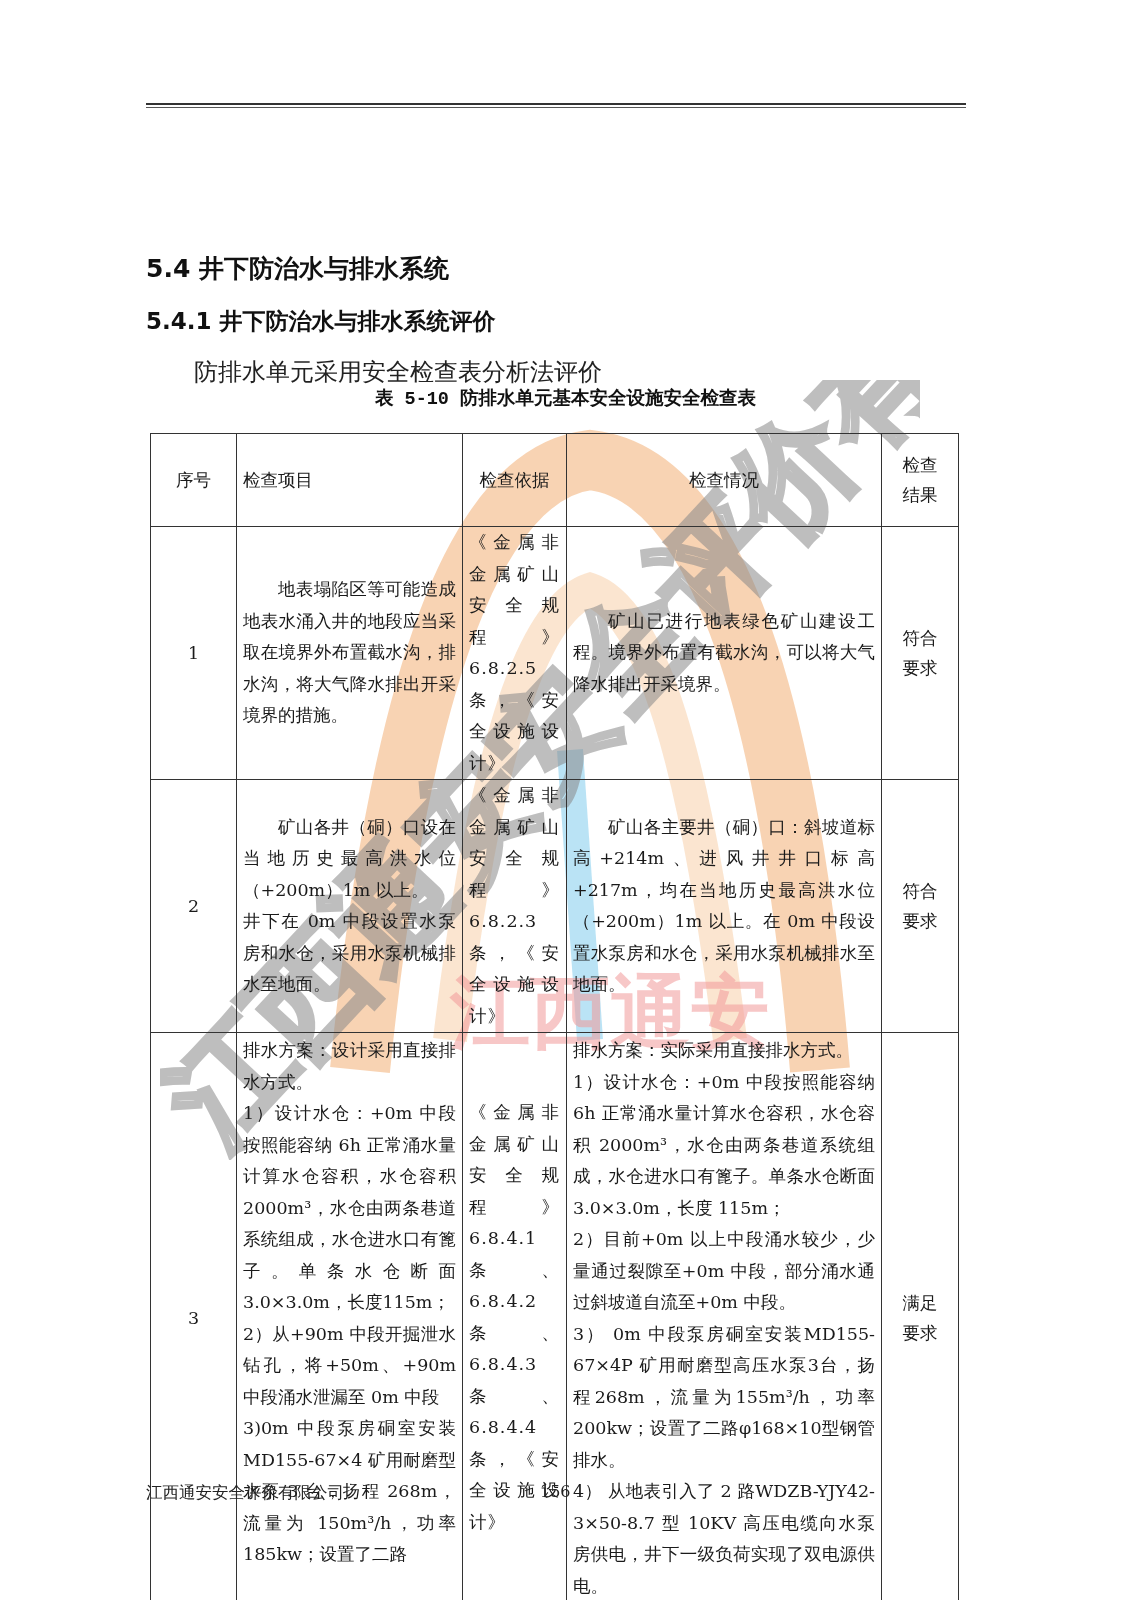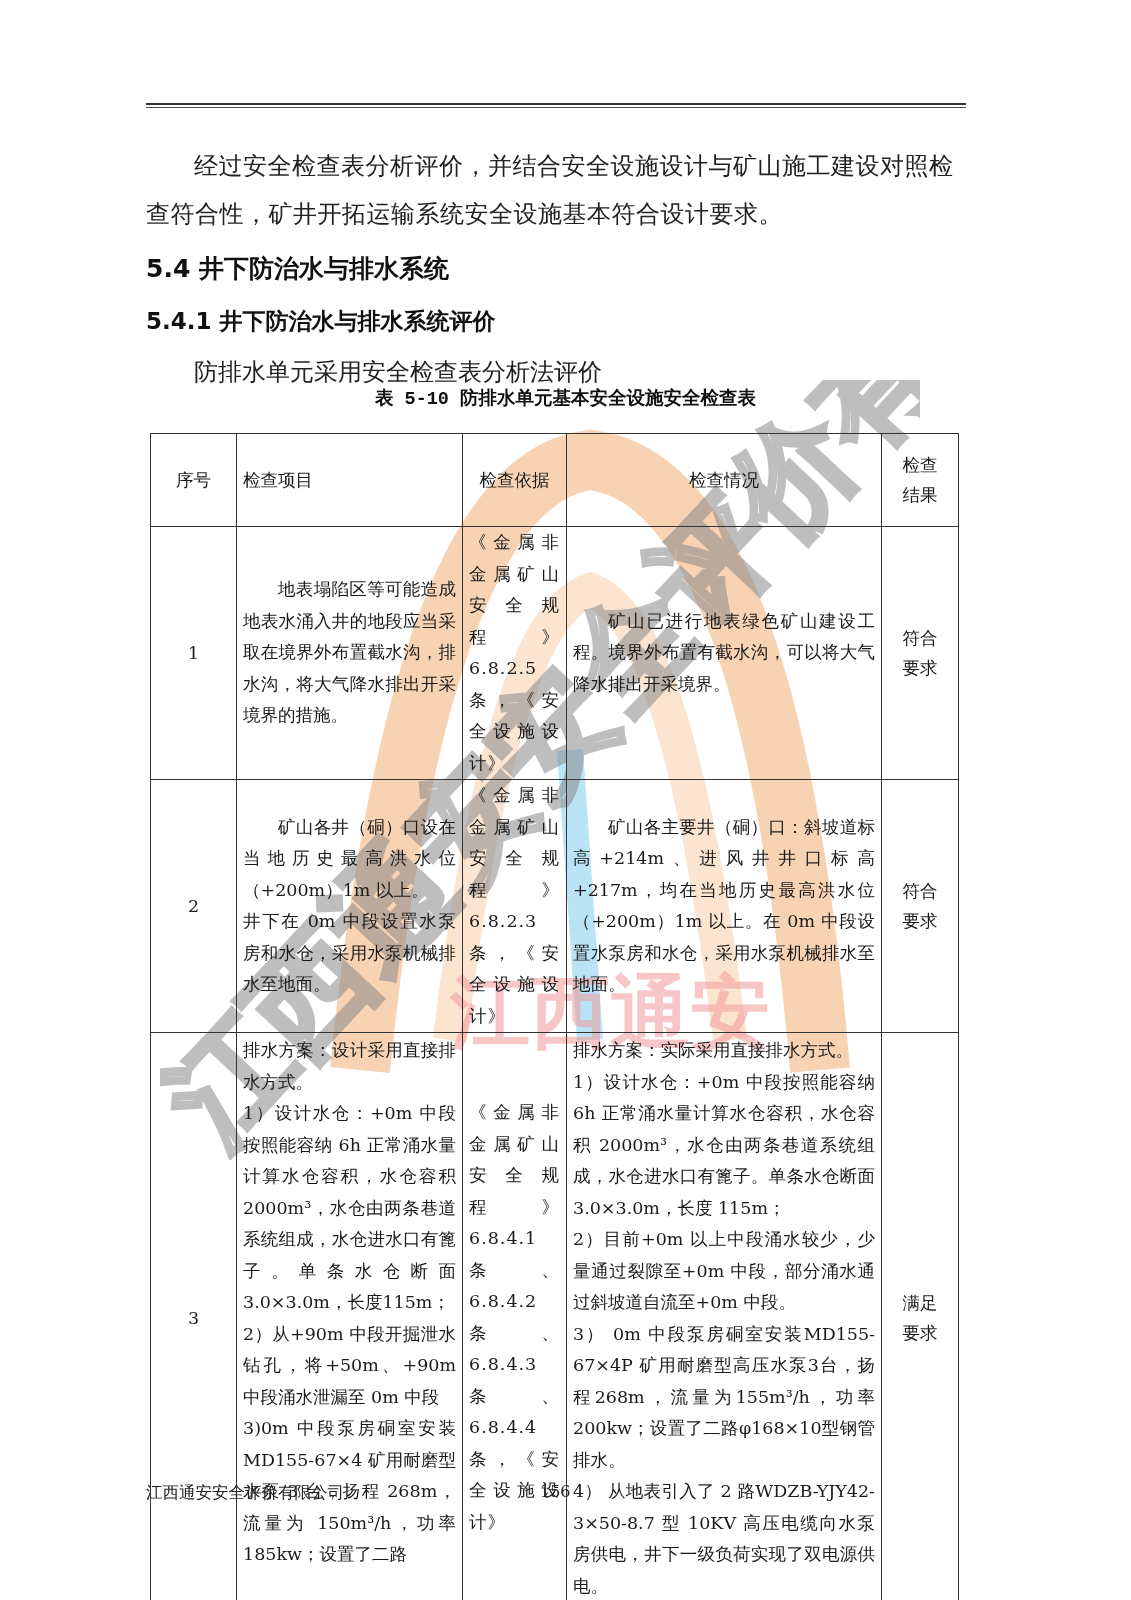--- a/index.html
+++ b/index.html
@@ -64,21 +64,20 @@
     <path d="M150 620 Q 200 200 290 170 Q 380 200 430 620" fill="none" stroke="#f8d4b0" stroke-width="34" opacity="0.6"></path>
 
     <path d="M270 330 L 290 620" stroke="#9ed8f2" stroke-width="26" opacity="0.7"></path>
 
     <text x="150" y="620" font-size="80" fill="#f29a9a" opacity="0.55" font-family="DejaVu Sans, sans-serif" font-weight="bold">江西通安</text>
   </svg>
   <svg class="watermark" style="left:160px; top:380px;" width="760" height="780" viewBox="0 0 760 780">
     <text x="0" y="0" transform="translate(60,770) rotate(-47)" font-size="118" fill="none" stroke="#8a8a8a" stroke-width="5" opacity="0.55" font-family="DejaVu Sans, sans-serif" font-weight="bold">江西通安安全评价有限公司</text>
   </svg>
 
-  <div class="para para1">经过安全检查表分析评价，并结合安全设施设计与矿山施工建设对照检查符合性，矿井开拓运输系统安全设施基本符合设计要求。</div>
   <div class="h2">5.4 井下防治水与排水系统</div>
   <div class="h3">5.4.1 井下防治水与排水系统评价</div>
   <div class="intro">防排水单元采用安全检查表分析法评价</div>
   <div class="caption">表 5-10  防排水单元基本安全设施安全检查表</div>
 
   <table class="check">
     <colgroup>
       <col style="width:86px">
         <col style="width:226px">
         <col style="width:104px">

